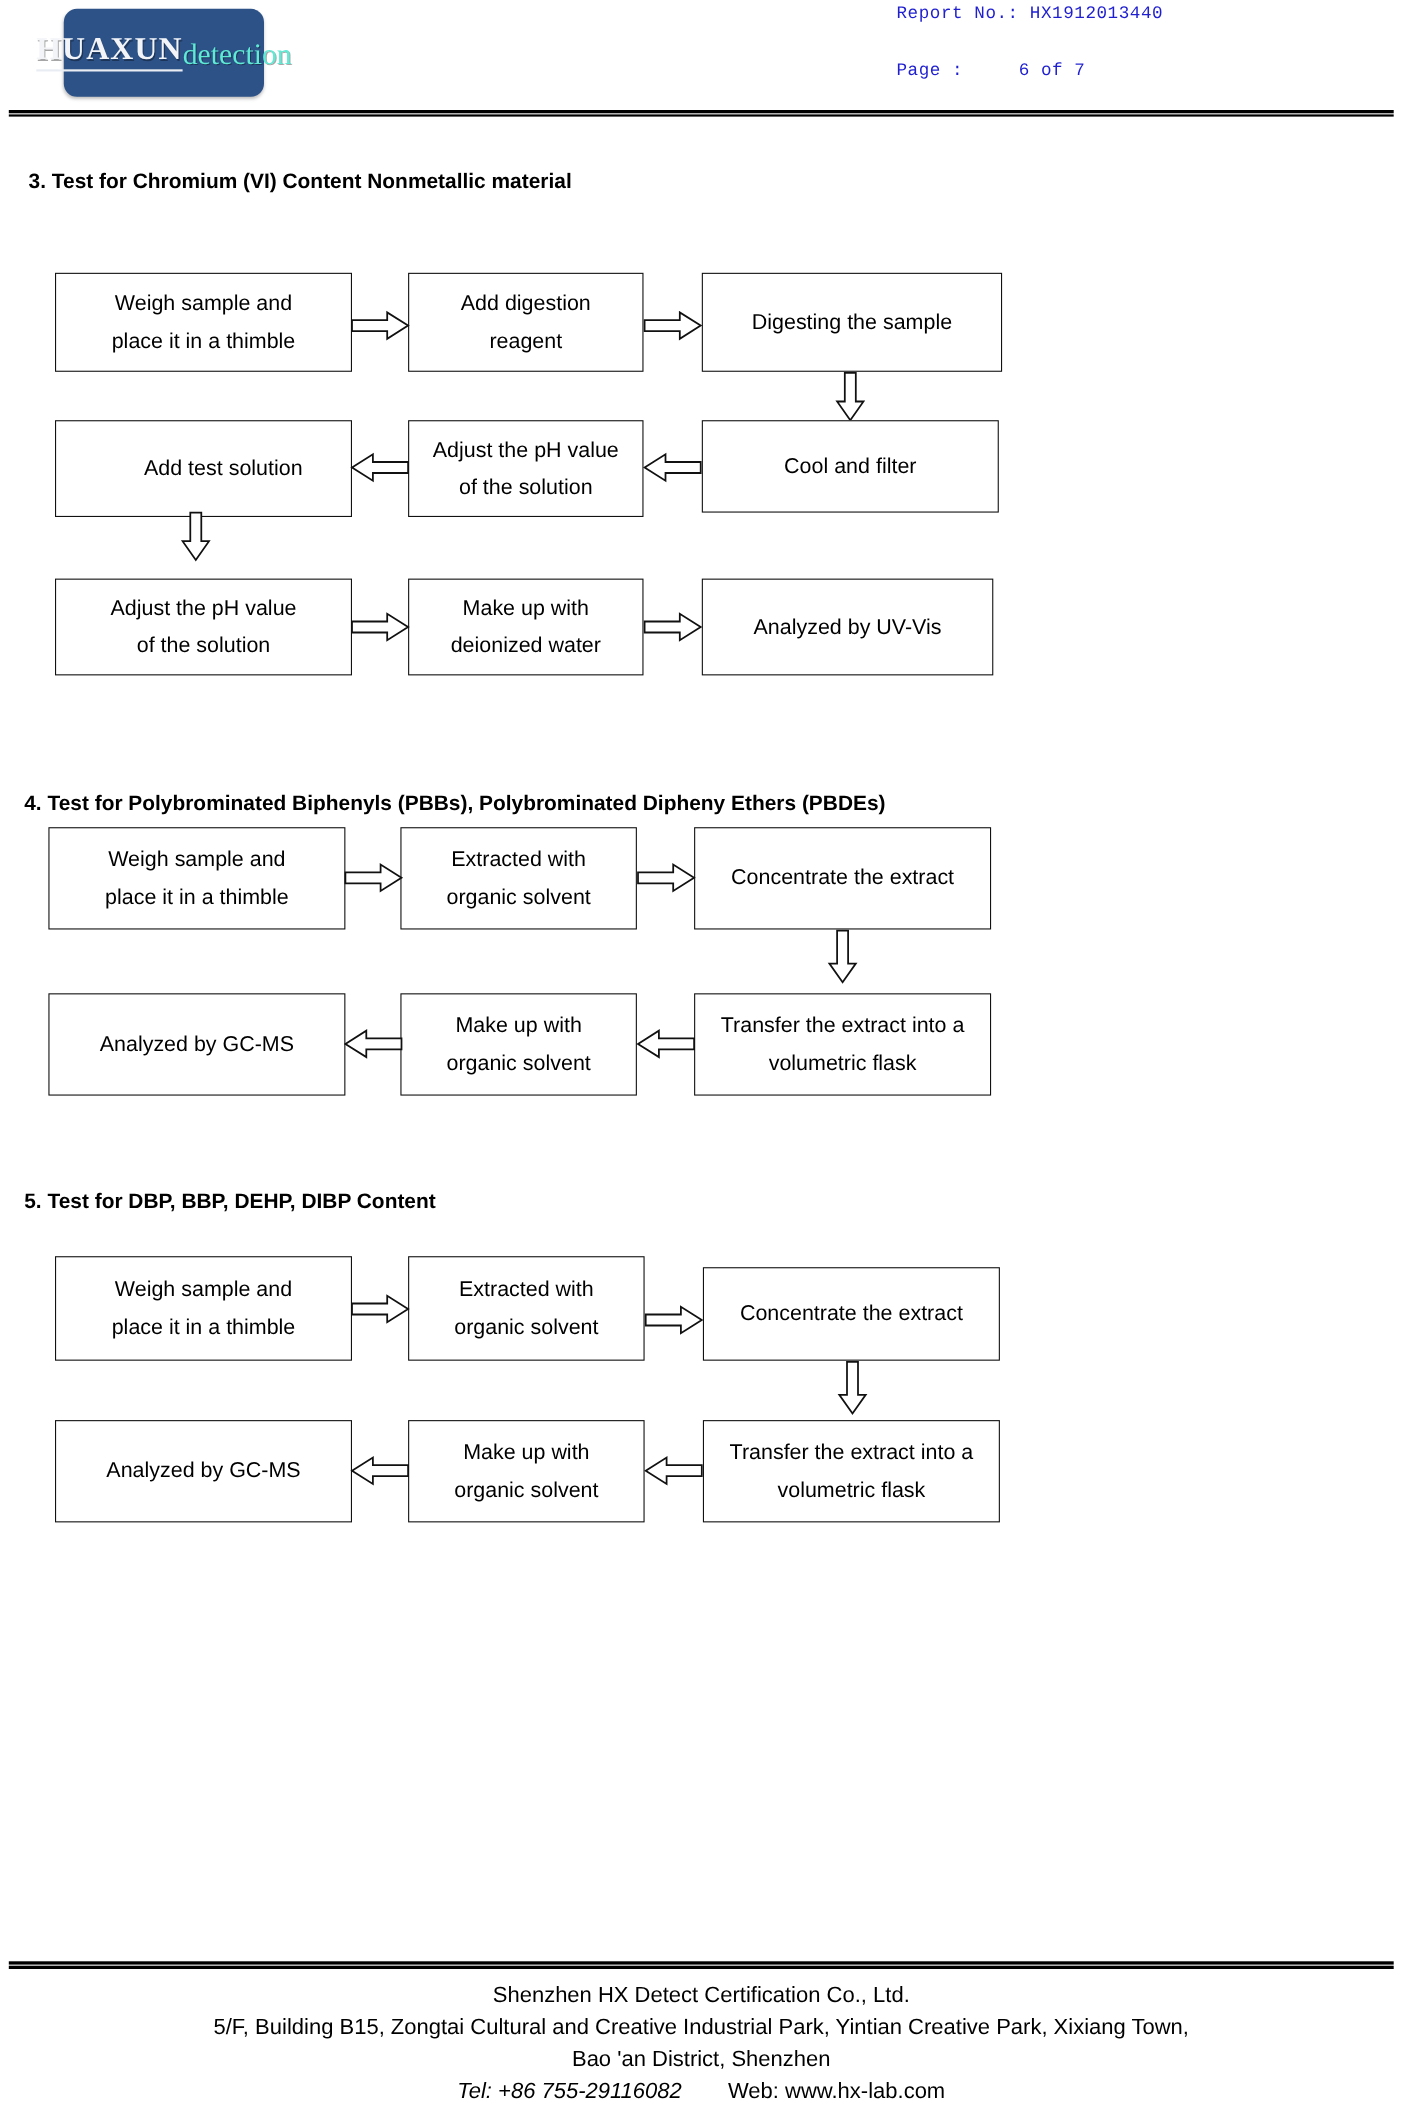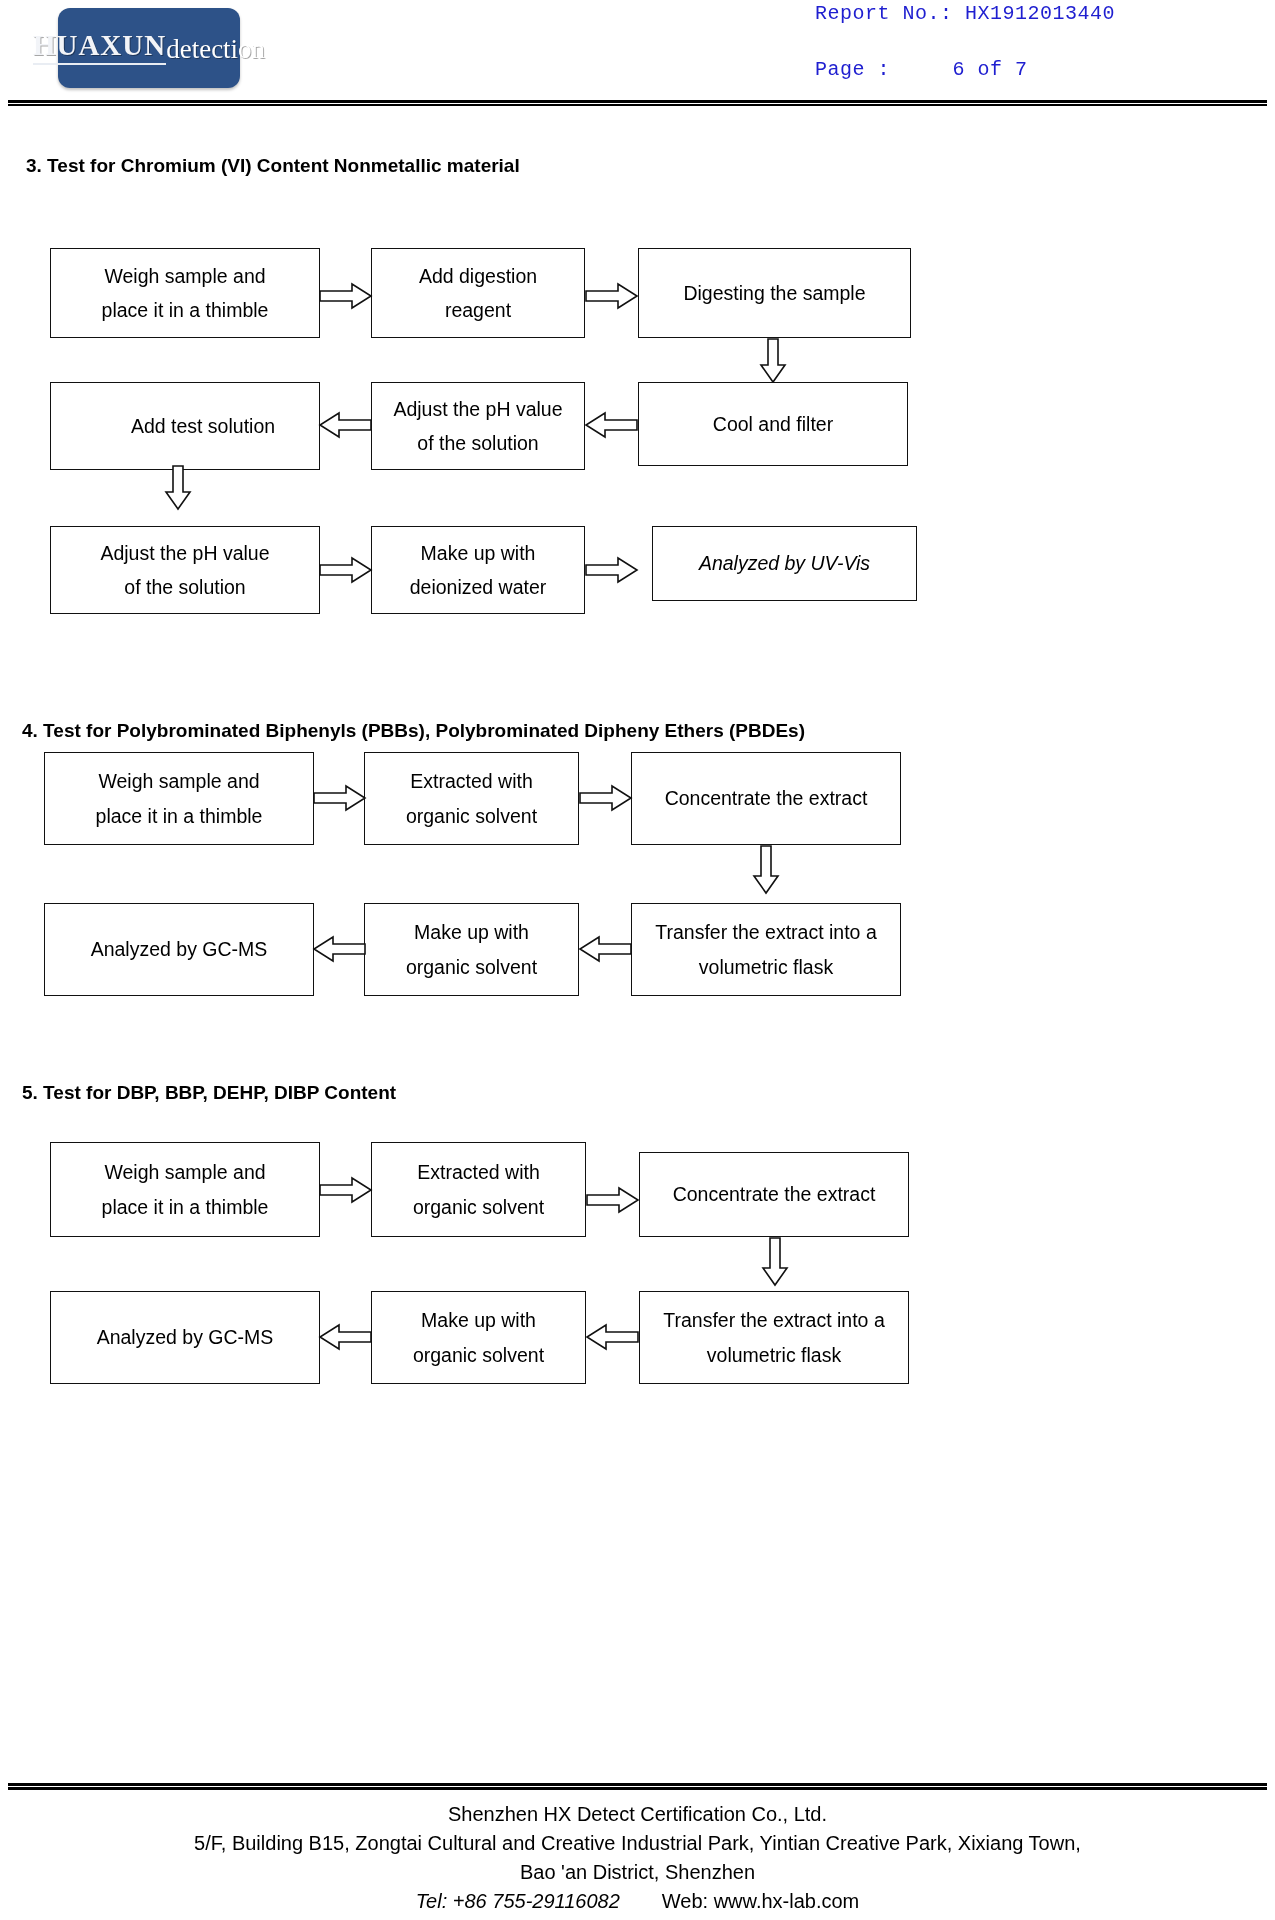--- a/index.html
+++ b/index.html
@@ -34,29 +34,29 @@
     letter-spacing:1px;
     color:#f2f4f8;
     line-height:1;
     border-bottom:2px solid #e9edf3;
     padding-bottom:3px;
     text-shadow:1px 1px 0 rgba(0,0,0,.35);
   }
   .logo-bottom {
     font-family:"Liberation Serif", serif;
     font-size:27px;
-    color:#ffffff;
+    color:#5eead4;
     line-height:1.05;
     margin-top:3px;
     text-shadow:1px 1px 0 rgba(0,0,0,.35);
   }
   .hdr-meta {
     position:absolute; left:815px; top:4px;
     font-family:"Liberation Mono", monospace;
-    font-size:20px;
+    font-size:16px;
     color:#1f1fd0;
     letter-spacing:0.5px;
     line-height:1;
   }
   .hdr-line1 { white-space:pre; }
   .hdr-line2 { white-space:pre; margin-top:36px; }
 
   .rule-top {
     position:absolute; left:8px; right:8px; top:100px;
     height:6px;
@@ -187,21 +187,21 @@
 </div>
 
 <div class="fbox" style="left:50px; top:526px; width:270px; height:88px;">
   <span>Adjust the pH value</span>
   <span>of the solution</span>
 </div>
 <div class="fbox" style="left:371px; top:526px; width:214px; height:88px;">
   <span>Make up with</span>
   <span>deionized water</span>
 </div>
-<div class="fbox" style="left:652px; top:526px; width:265px; height:75px;font-style:italic;">
+<div class="fbox" style="left:638px; top:526px; width:265px; height:88px;">
   <span>Analyzed by UV-Vis</span>
 </div>
 
 <div class="arrow" style="left:320px; top:557px;">
   <svg width="52" height="26" viewBox="0 0 52 26">
       <polygon points="0,8 32,8 32,1 51,13 32,25 32,18 0,18" fill="#fff" stroke="#111" stroke-width="1.6"></polygon>
     </svg>
 </div>
 <div class="arrow" style="left:586px; top:557px;">
   <svg width="52" height="26" viewBox="0 0 52 26">

